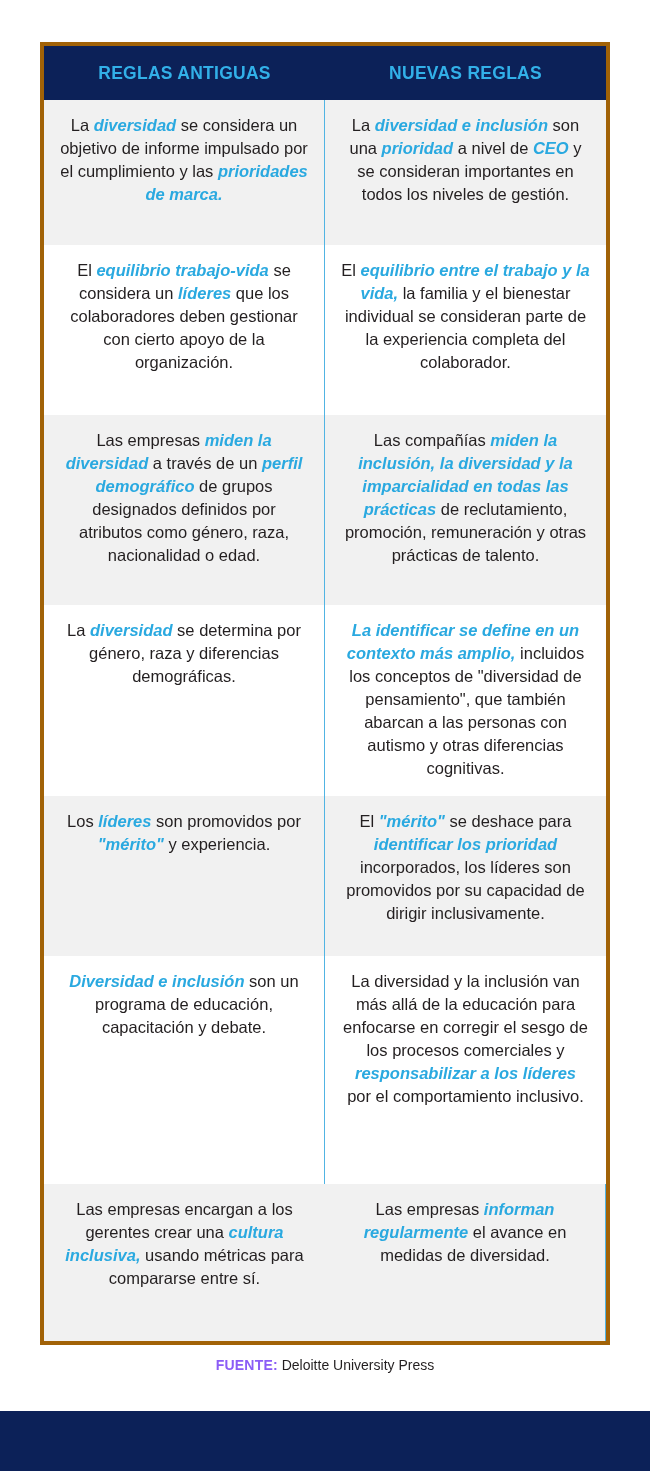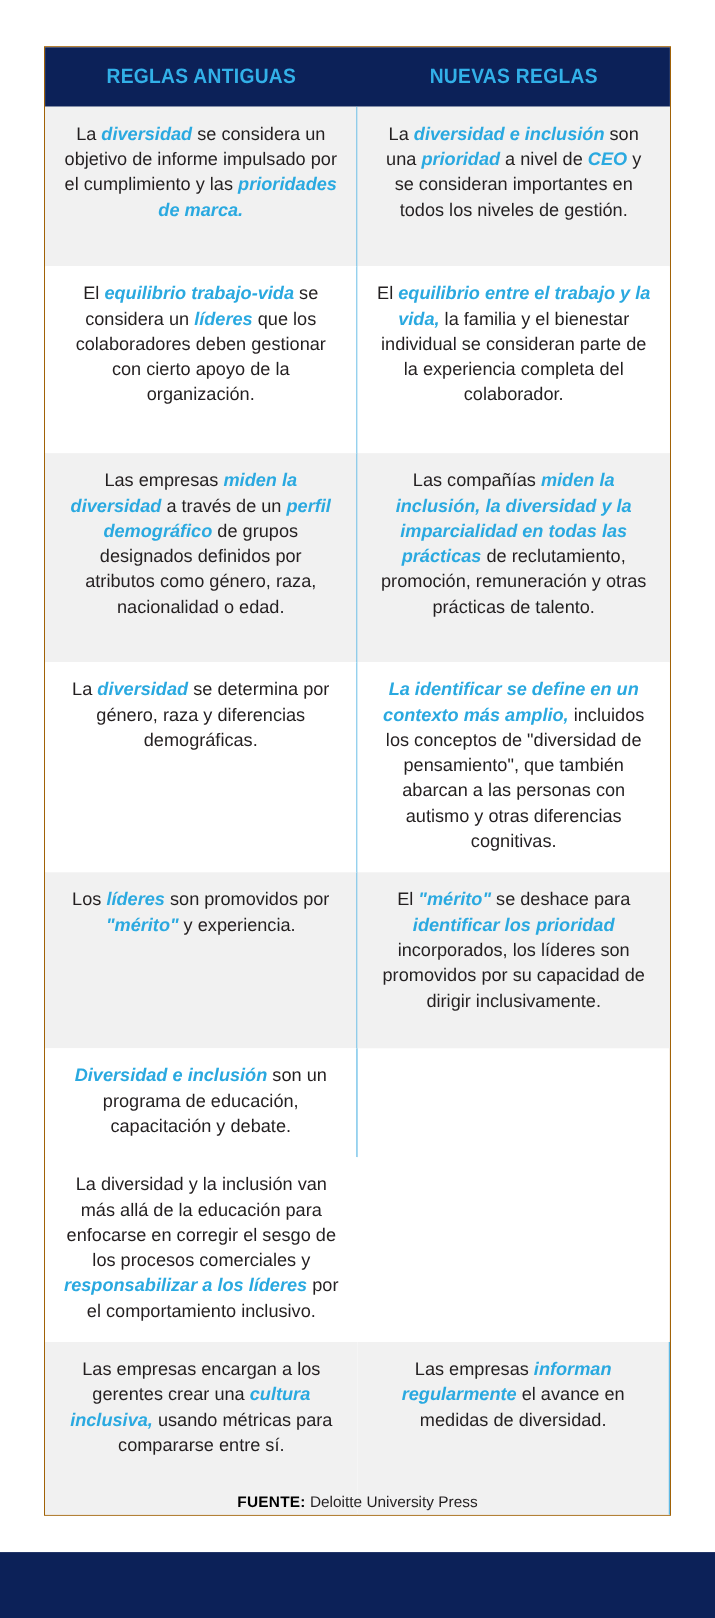--- a/index.html
+++ b/index.html
@@ -21,21 +21,21 @@
     position: relative;
     background: #ffffff;
   }
 
   
   .table-wrap {
     position: absolute;
     left: 40px;
     top: 42px;
     width: 570px;
-    border: 1px solid #a16207;
+    border: 4px solid #a16207;
     box-sizing: border-box;
     background: #ffffff;
   }
 
   .table-head {
     display: flex;
     background: #0c2158;
     height: 54px;
     align-items: center;
   }
@@ -79,21 +79,21 @@
   .source {
     position: absolute;
     left: 0;
     top: 1357px;
     width: 650px;
     text-align: center;
     font-size: 14px;
     color: #231f20;
   }
   .source .label {
-    color: #000000;
+    color: #8b5cf6;
     font-weight: bold;
     letter-spacing: 0.2px;
   }
 
   
   .bottom-bar {
     position: absolute;
     left: 0;
     top: 1411px;
     width: 650px;
@@ -127,21 +127,21 @@
           <div class="cell right">Las compañías <b>miden la inclusión, la diversidad y la imparcialidad en todas las prácticas</b> de reclutamiento, promoción, remuneración y otras prácticas de talento.</div>
         </div>
         <div class="row plain" style="min-height: 190px;">
           <div class="cell left">La <b>diversidad</b> se determina por género, raza y diferencias demográficas.</div>
           <div class="cell right"><b>La identificar se define en un contexto más amplio,</b> incluidos los conceptos de "diversidad de pensamiento", que también abarcan a las personas con autismo y otras diferencias cognitivas.</div>
         </div>
         <div class="row shaded" style="min-height: 160px; justify-content: flex-end;">
           <div class="cell left">Los <b>líderes</b> son promovidos por <b>"mérito"</b> y experiencia.</div>
           <div class="cell right">El <b>"mérito"</b> se deshace para <b>identificar los prioridad</b> incorporados, los líderes son promovidos por su capacidad de dirigir inclusivamente.</div>
         </div>
-        <div class="row plain" style="min-height: 228px; flex-direction: column;">
+        <div class="row plain" style="min-height: 228px;">
           <div class="cell left"><b>Diversidad e inclusión</b> son un programa de educación, capacitación y debate.</div>
           <div class="cell right">La diversidad y la inclusión van más allá de la educación para enfocarse en corregir el sesgo de los procesos comerciales y <b>responsabilizar a los líderes</b> por el comportamiento inclusivo.</div>
         </div>
         <div class="row shaded" style="min-height: 157px;">
           <div class="cell right">Las empresas encargan a los gerentes crear una <b>cultura inclusiva,</b> usando métricas para compararse entre sí.</div>
           <div class="cell left">Las empresas <b>informan regularmente</b> el avance en medidas de diversidad.</div>
         </div>
       </div>
 
   </div>

